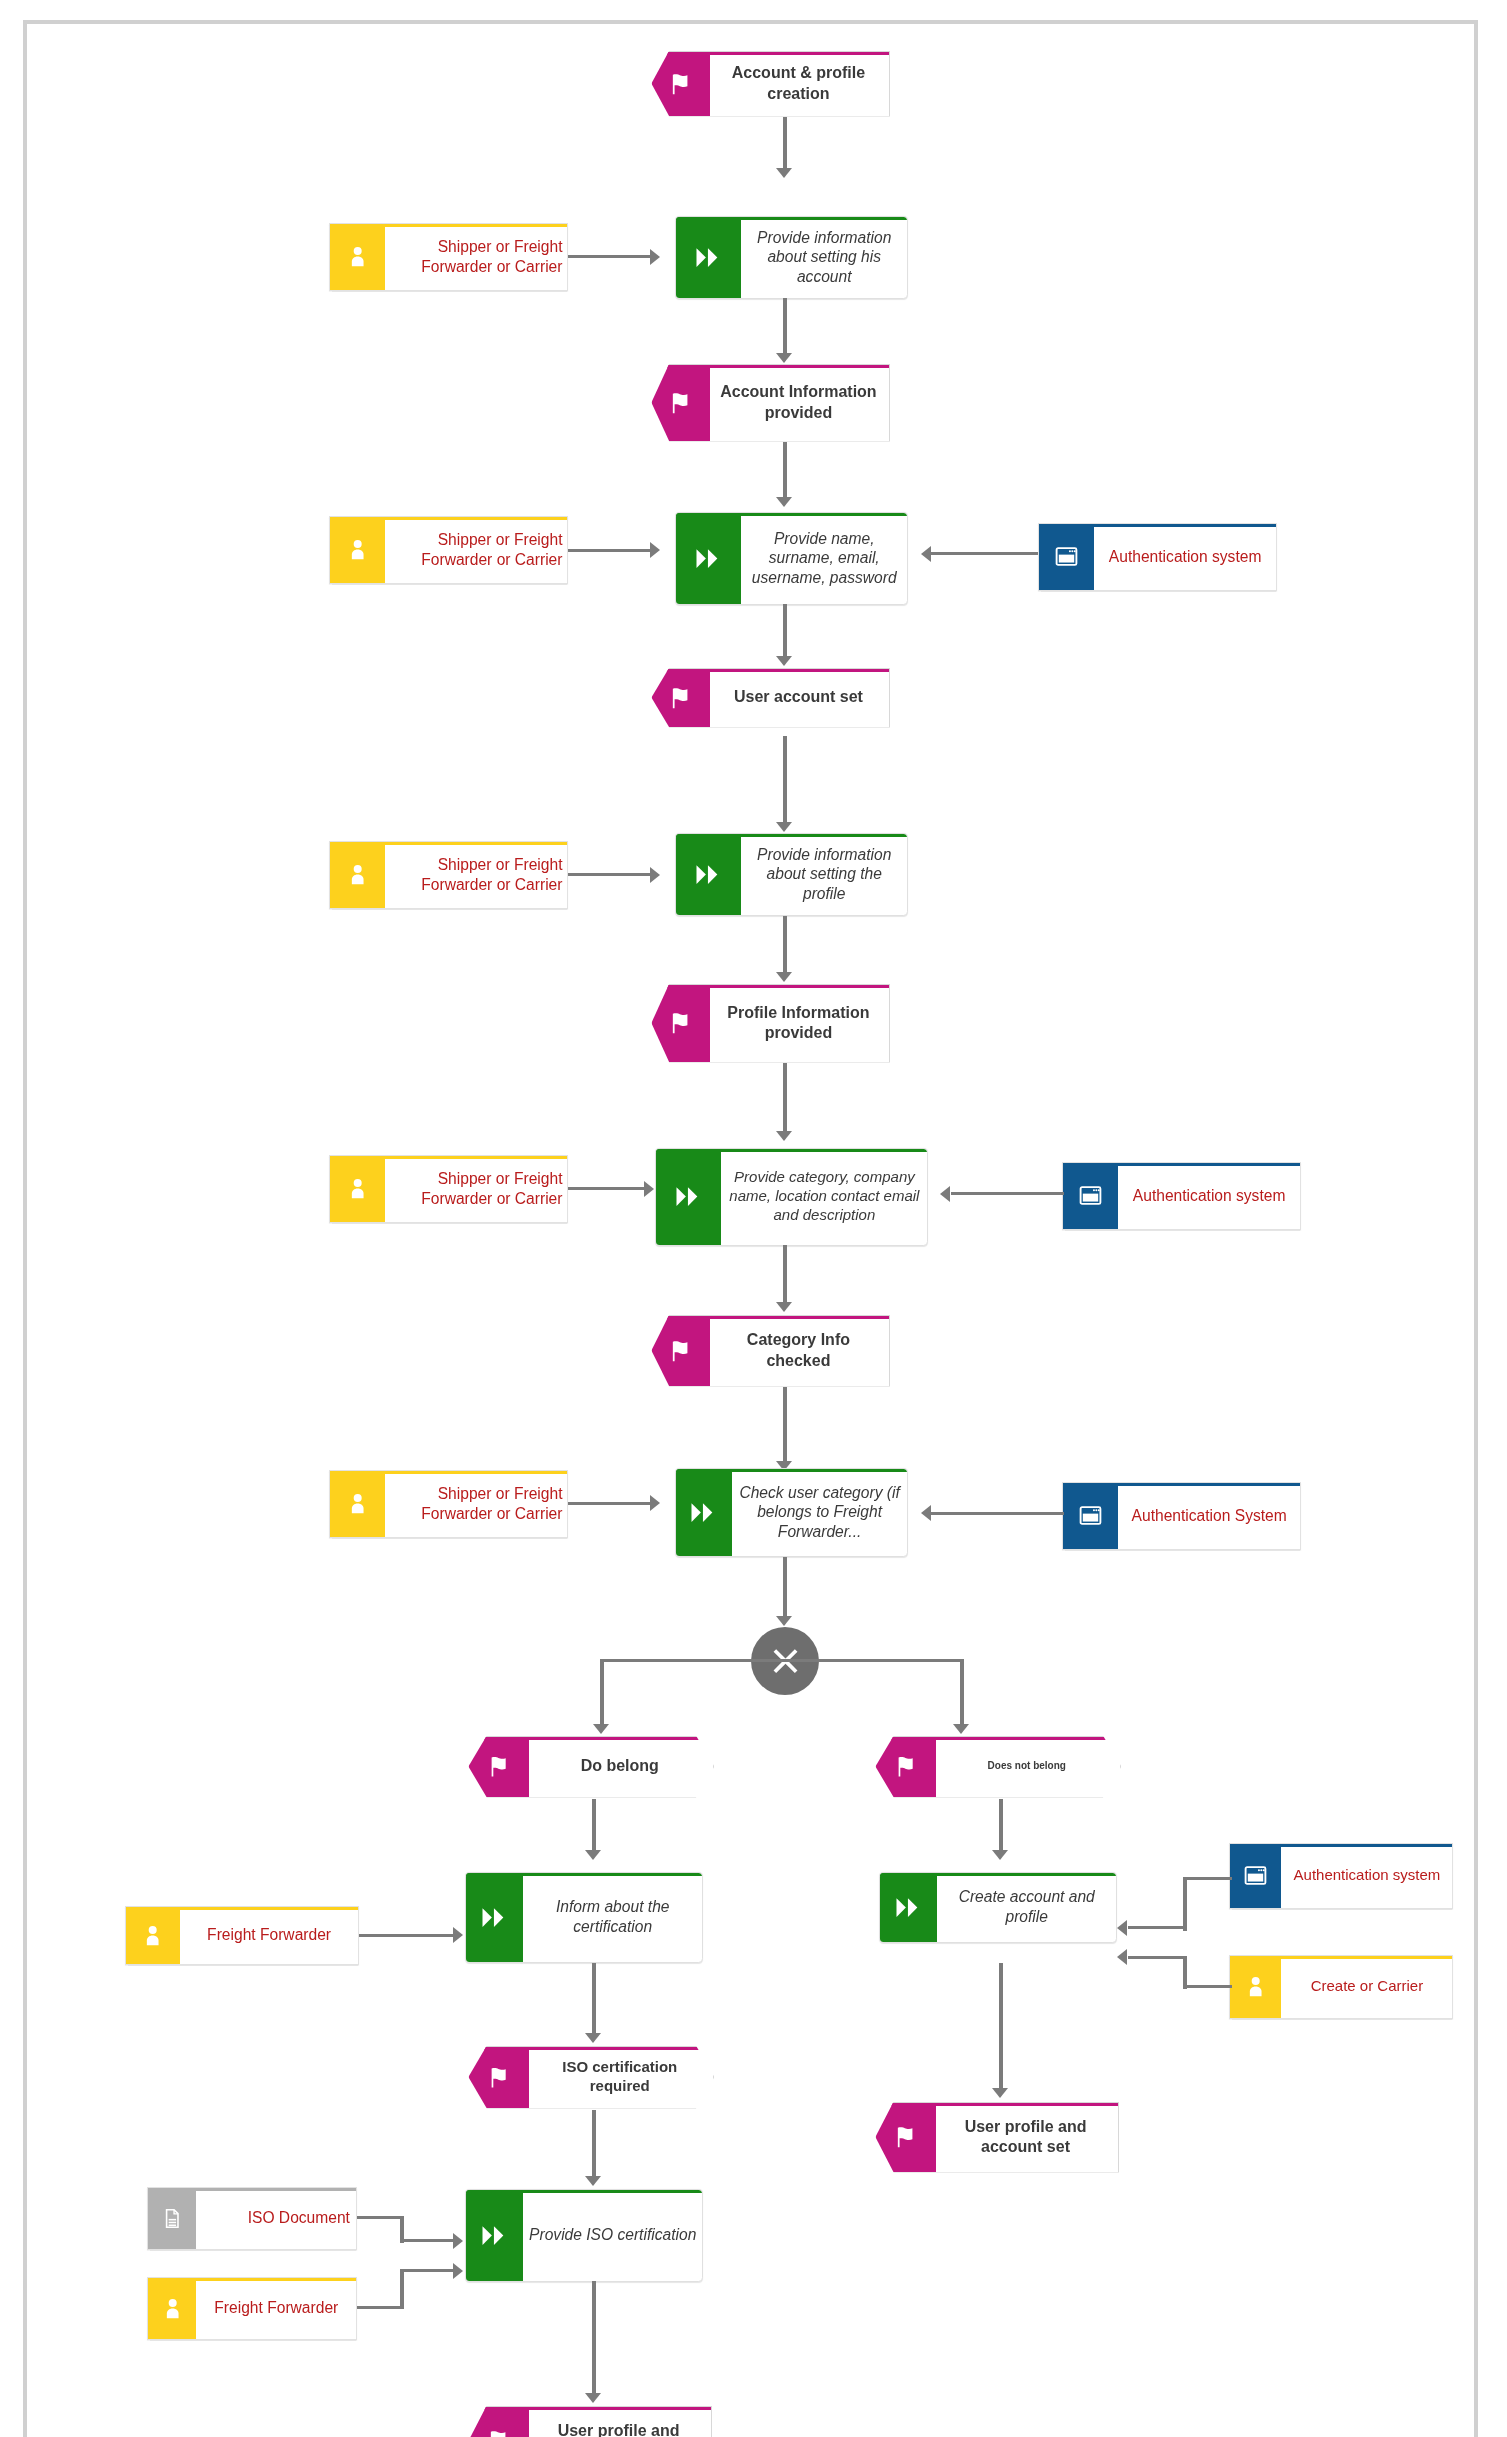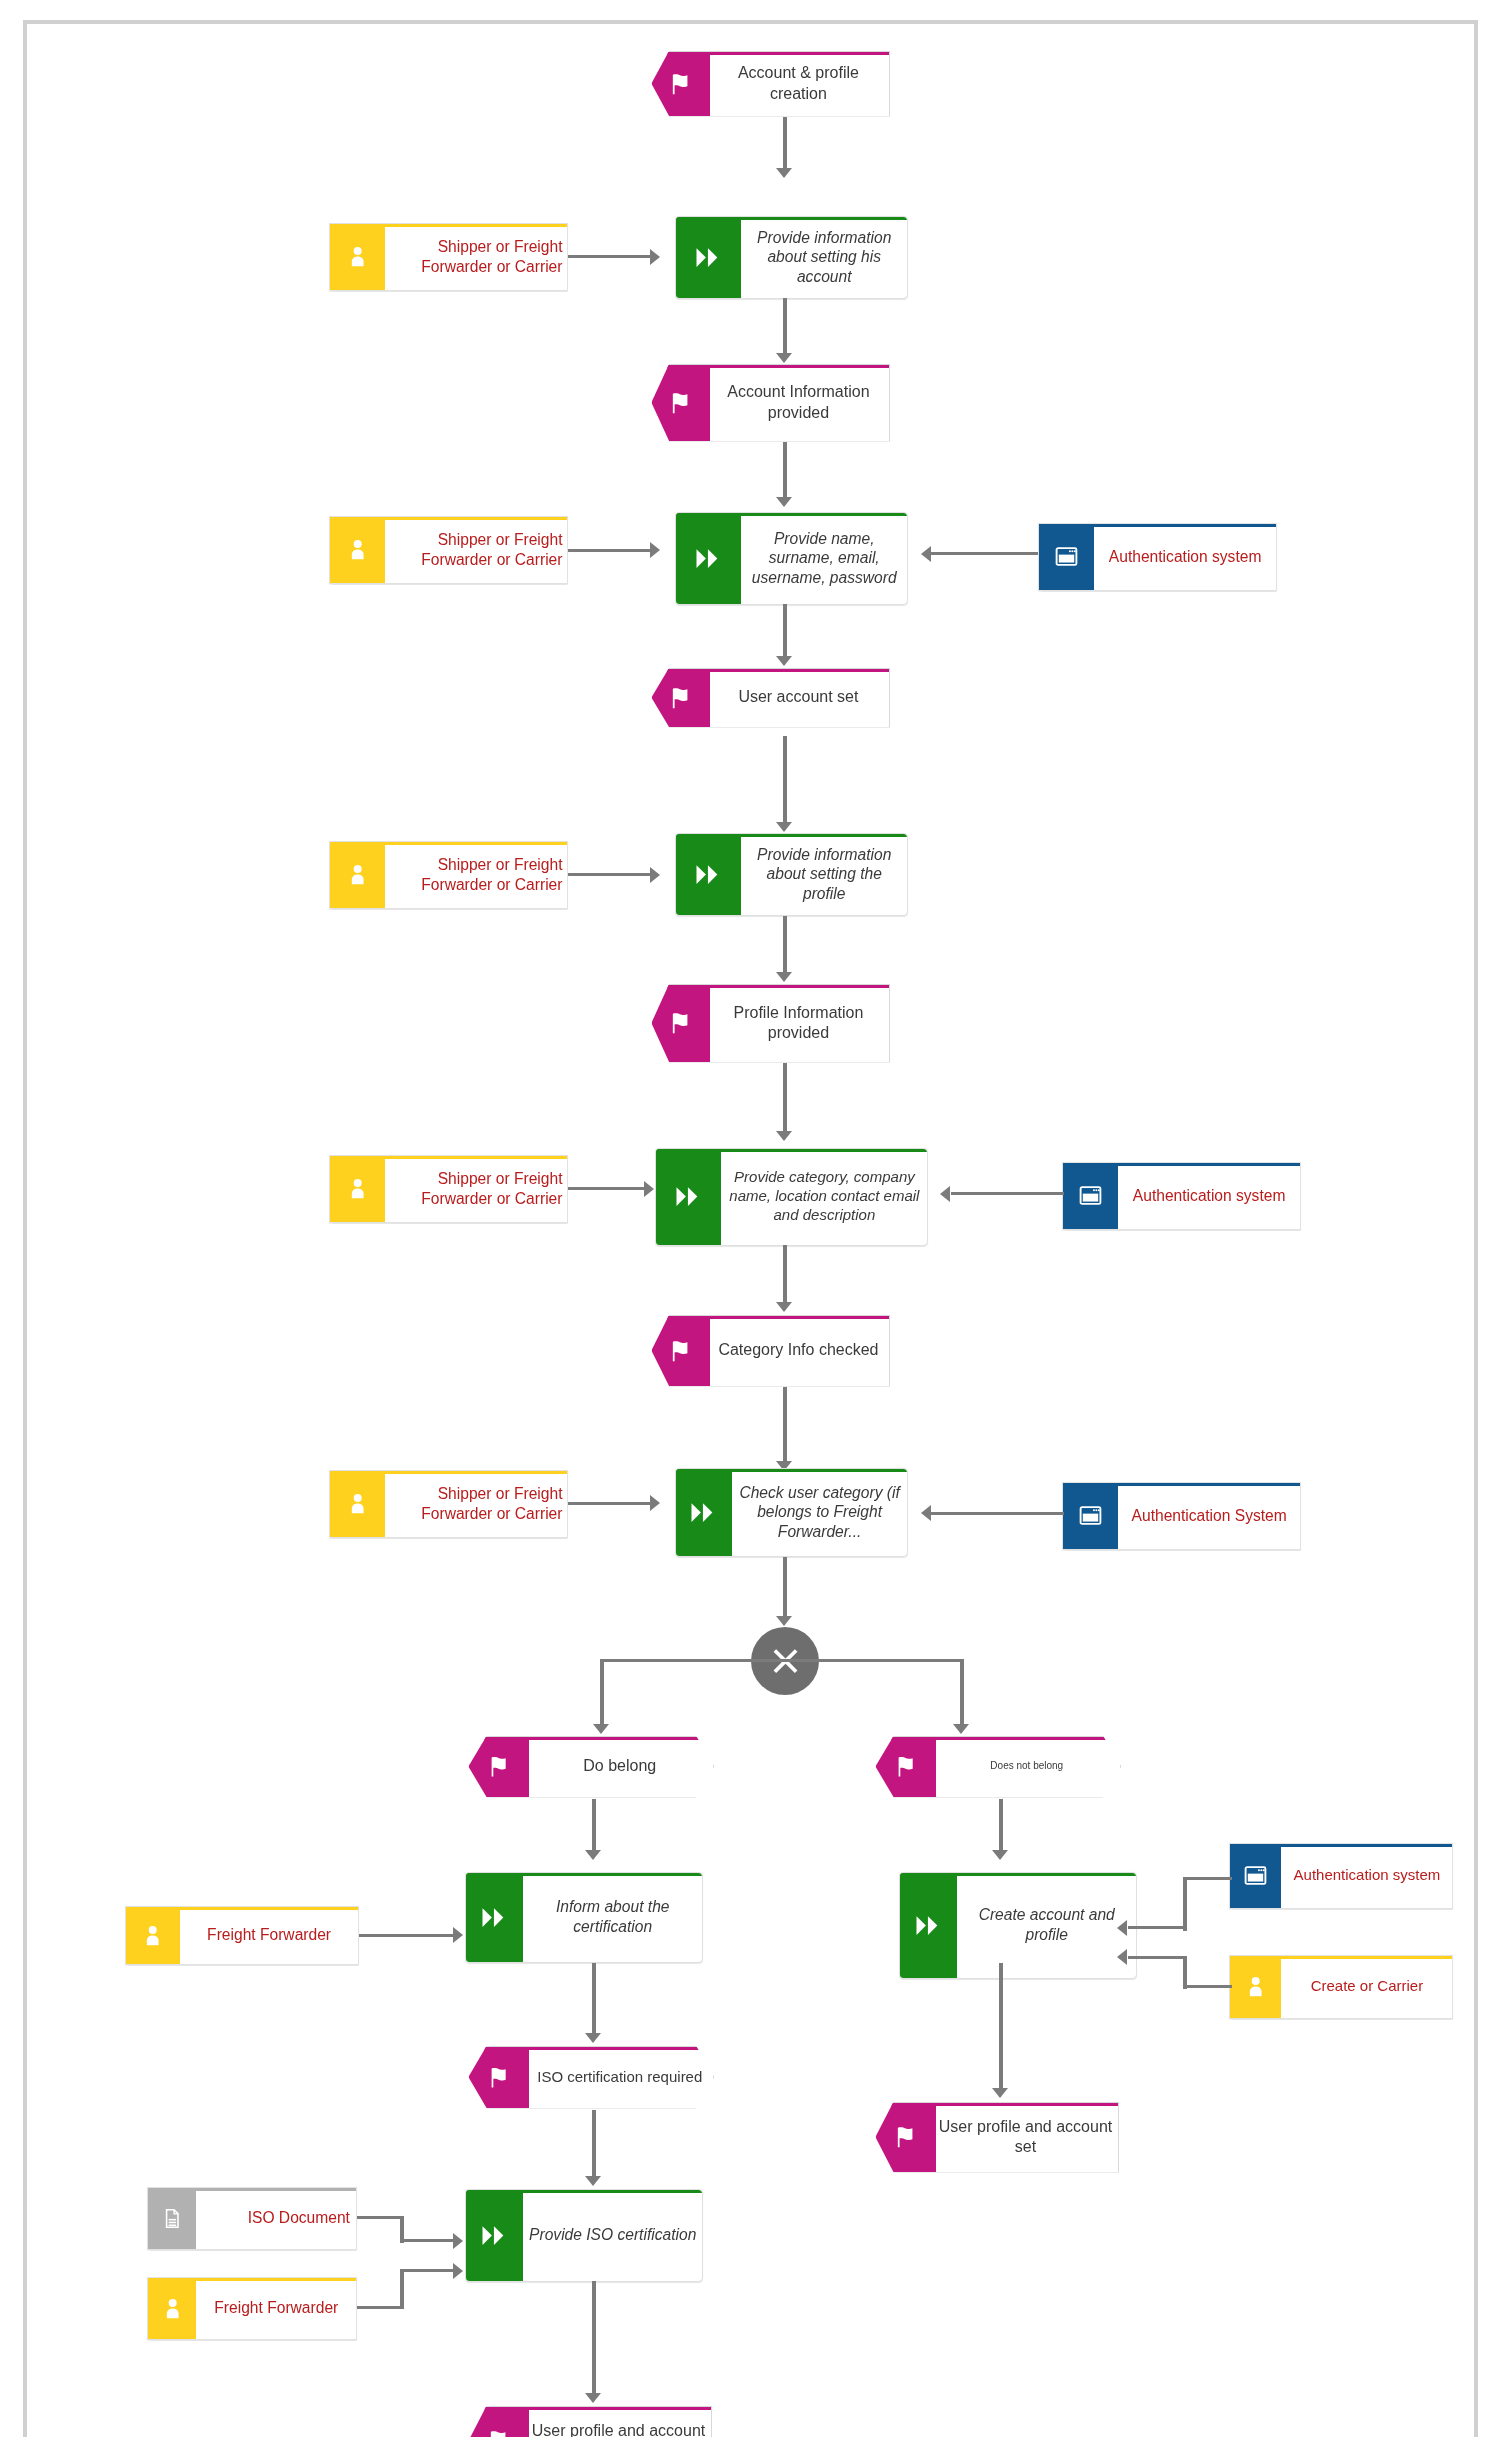--- a/index.html
+++ b/index.html
@@ -32,21 +32,21 @@
     width:24.5%;
     display:flex;align-items:center;justify-content:center;
     flex:0 0 auto;
   }
   .event .evtop{
     position:absolute;left:0;top:0;right:0;height:3.4px;background:#c2157f;
   }
   .event .evlbl{
     flex:1;display:flex;align-items:center;justify-content:center;
     text-align:center;padding:2px 5.9px 2px 2.9px;
-    color:#3a3a3a;line-height:1.26;
+    color:#3a3a3a;line-height:1.26;font-weight:bold;
   }
   .event.chev{
     clip-path:polygon(0% 50%, 7.5% 0%, 92.5% 0%, 100% 50%, 92.5% 100%, 7.5% 100%);
   }
 
   
   .func{
     background:#ffffff;
     border:0.5px solid #e0e0e0;
     border-radius:4.4px;
@@ -469,21 +469,21 @@
     <div class="evbar">
       <svg class="icn" width="27" height="27" viewBox="0 0 24 24">
             <path fill="#fff" d="M5 3.2v17.6h1.5V13h1c3.2 0 3.8 1.6 7 1.6 1 0 2-.2 3-.6V4.6c-1 .4-2 .6-3 .6-3.2 0-3.8-1.6-7-1.6-1 0-1.5.1-2.5.4V3.2z"></path>
           </svg>
     </div>
     <div class="evlbl">Does not belong</div>
   </div>
   <div class="ln" style="left:972px;top:1775px;width:3.4px;height:54px;"></div>
   <div class="arw down" style="left:965px;top:1826px;"></div>
 
-  <div class="node func" style="left:852px;top:1848px;width:238px;height:107px;font-size:15.6px;margin-left:20px;">
+  <div class="node func" style="left:852px;top:1848px;width:238px;height:71px;font-size:15.6px;">
     <div class="fntop"></div>
     <div class="fnbar" style="width:24%;">
       <svg class="icn" width="32" height="25" viewBox="0 0 30 24">
             <path fill="#fff" d="M3 3l9 9-9 9z"></path>
             <path fill="#fff" d="M14 3l9 9-9 9z"></path>
           </svg>
     </div>
     <div class="fnlbl">Create account and profile</div>
   </div>
 

